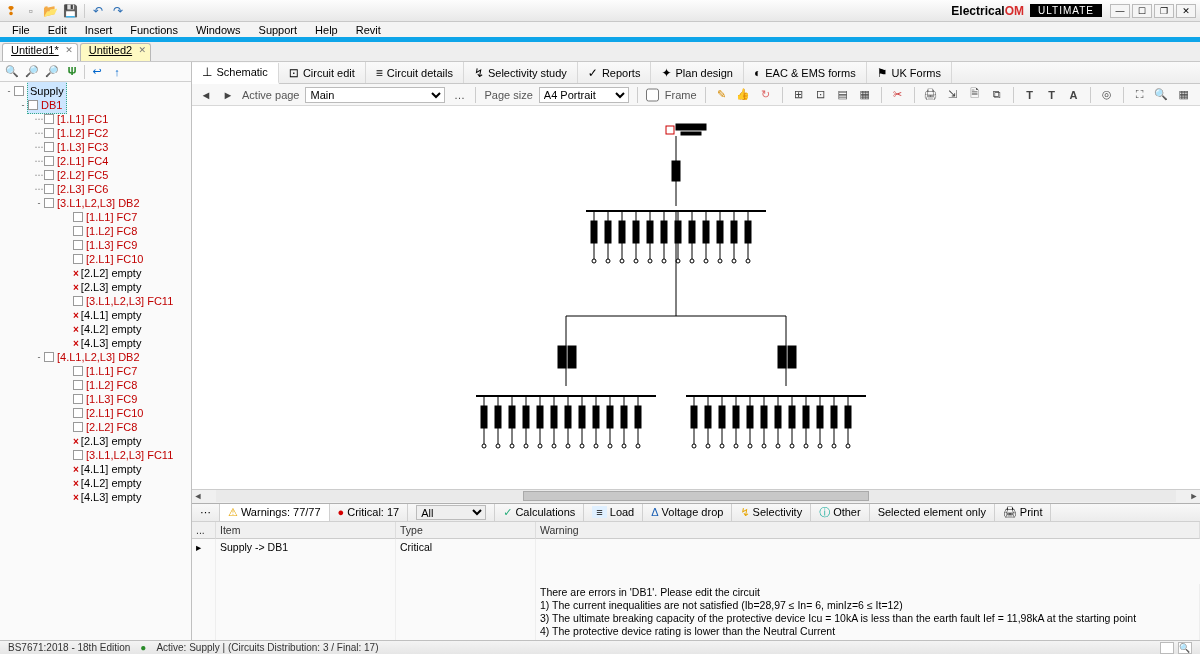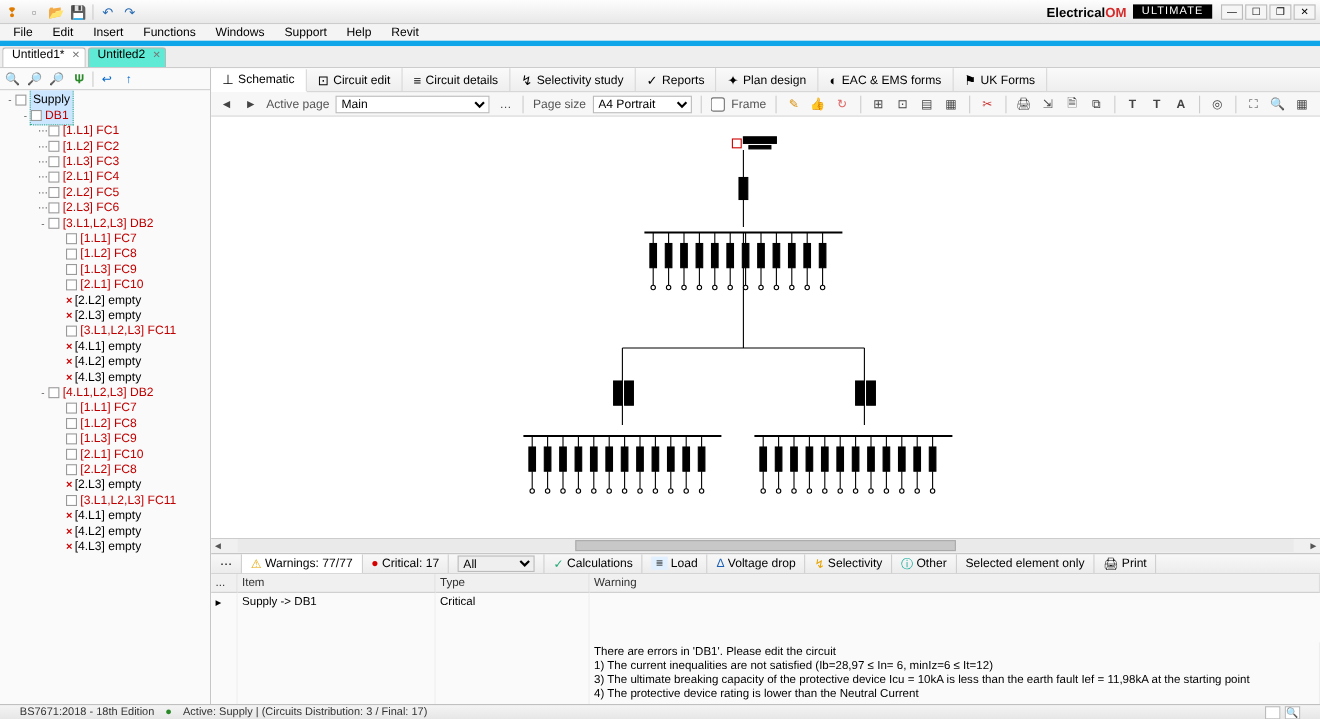--- a/index.html
+++ b/index.html
@@ -8,36 +8,36 @@
 .titlebar .tb-left { display:flex; gap:6px; align-items:center;}
 .titlebar .tb-icon { width:14px; height:14px; display:flex; align-items:center; justify-content:center; font-size:12px;}
 .titlebar .spacer { flex:1; }
 .brand { font-weight:600; font-size:12px;}
 .brand .om { color:#d62b2b; }
 .ultimate { background:#000; color:#fff; padding:1px 8px; margin-left:6px; font-size:10px; letter-spacing:1px;}
 .winbtns { display:flex; gap:2px; margin-left:8px;}
 .winbtn { width:20px; height:14px; border:1px solid #bbb; background:#f5f5f5; font-size:9px; display:flex;align-items:center;justify-content:center;}
 .menubar { height:20px; background:#f4f4f4; border-bottom:5px solid #0ea5e9; display:flex; align-items:center; font-size:11px; padding:0 4px; gap:2px;}
 .menubar .mi { padding:2px 8px; cursor:default;}
-.tabstrip { height:20px; background:#eee; border-bottom:1px solid #c8c8c8; display:flex; align-items:flex-end; font-size:11px; padding-left:2px;}
+.tabstrip { height:20px; background:#eee; border-bottom:1px solid #c8c8c8; display:flex; align-items:flex-end; font-size:11px; padding-left:2px;text-decoration:underline;}
 .doctab { height:18px; border:1px solid #b8b8b8; border-bottom:none; background:#fff; padding:0 18px 0 8px; margin-right:2px; border-radius:3px 3px 0 0; position:relative;}
-.doctab.inactive { background:#5eead4;}
+.doctab.inactive { background:#fef9c3;}
 .doctab .x { position:absolute; right:4px; top:1px; font-size:9px; color:#777;}
 .body { display:flex; height: calc(654px - 22px - 20px - 20px - 14px); }
 .leftpanel { width:192px; border-right:1px solid #c0c0c0; background:#fafafa; display:flex; flex-direction:column;}
 .lp-toolbar { height:20px; border-bottom:1px solid #d0d0d0; display:flex; align-items:center; gap:4px; padding:0 4px;}
 .lp-ico { width:16px; height:16px; font-size:11px; display:flex;align-items:center;justify-content:center; color:#0066cc;}
 .tree { flex:1; overflow:auto; font-size:11px; padding:2px 0;}
 .tn { display:flex; align-items:center; height:14px; white-space:nowrap;}
 .tn .exp { width:10px; text-align:center; color:#555; font-size:9px;}
 .tn .box { width:10px; height:10px; border:1px solid #999; margin-right:3px; background:#fff;}
 .tn .lbl { }
 .tn .lbl.red { color:#c00000; }
 .tn .lbl.sel { background:#cde6ff; border:1px dotted #3a8; padding:16px 2px;}
-.indent0{padding-left:4px}.indent1{padding-left:18px}.indent2{padding-left:34px}.indent3{padding-left:50px}
+.indent0{padding-left:4px}.indent1{padding-left:18px}.indent2{padding-left:34px}.indent3{padding-left:63px}
 .xmark{color:#c00;font-weight:bold;margin-right:2px;font-size:10px;}
 .canvasarea { flex:1; display:flex; flex-direction:column; background:#fff;}
 .ribbon { height:22px; border-bottom:1px solid #c8c8c8; background:linear-gradient(#fafafa,#eee); display:flex; align-items:center; font-size:11px;}
 .rtab { height:100%; display:flex; align-items:center; gap:4px; padding:0 10px; border-right:1px solid #d8d8d8;}
 .rtab.active { background:#fff; border-bottom:2px solid #fff; margin-bottom:-1px;}
 .rtab .ri { font-size:12px;}
 .subbar { height:22px; border-bottom:1px solid #d8d8d8; background:#f7f7f7; display:flex; align-items:center; font-size:11px; gap:6px; padding:0 6px;}
 .subbar .lbl{color:#555;}
 .subbar select, .subbar input { font-size:11px; height:16px; border:1px solid #bbb; background:#fff;}
 .subbar .sep{width:1px;height:16px;background:#ccc;margin:0 2px;}
@@ -53,21 +53,21 @@
 .bp-pill { height:100%; display:flex; align-items:center; padding:0 8px; border-right:1px solid #d0d0d0; gap:3px;}
 .bp-pill.warn { background:#fff;}
 .warn-ico{color:#e6a400;}.crit-ico{color:#d40000;}
 .bp-pill select{font-size:11px;height:15px;border:1px solid #bbb;}
 .tag{display:inline-flex;align-items:center;gap:2px;}
 .tag.calc{color:#2a7;} .tag.load{background:#e0f0ff;padding:0 4px;} .tag.vd{color:#1a5fb4;} .tag.sel{color:#e6a400;} .tag.oth{color:#1a9;}
 .bp-grid { display:grid; grid-template-columns: 24px 180px 140px 1fr; font-size:10.5px;}
 .bp-grid .hd{background:#f0f0f0;border-bottom:1px solid #ccc;border-right:1px solid #ddd;padding:2px 4px;color:#333;}
 .bp-grid .cell{border-right:1px solid #eee;padding:2px 4px;vertical-align:top;}
 .bp-grid .warncell{line-height:1.25;margin-top:45px;}
-.statusbar { height:14px; background:linear-gradient(#f4f4f4,#e6e6e6); border-top:1px solid #c0c0c0; font-size:10px; display:flex; align-items:center; padding:0 18px; gap:10px; color:#333;}
+.statusbar { height:14px; background:linear-gradient(#f4f4f4,#e6e6e6); border-top:1px solid #c0c0c0; font-size:10px; display:flex; align-items:center; padding:0 8px; gap:10px; color:#333;}
 .statusbar .right{margin-left:auto;display:flex;gap:4px;}
 .sb-ico{width:14px;height:12px;border:1px solid #bbb;background:#fff;}
 </style>
 </head>
 <body>
 
 <div class="titlebar">
   <div class="tb-left">
     <span class="tb-icon" style="color:#e07b00">❢</span>
     <span class="tb-icon" style="color:#888">▫</span>

